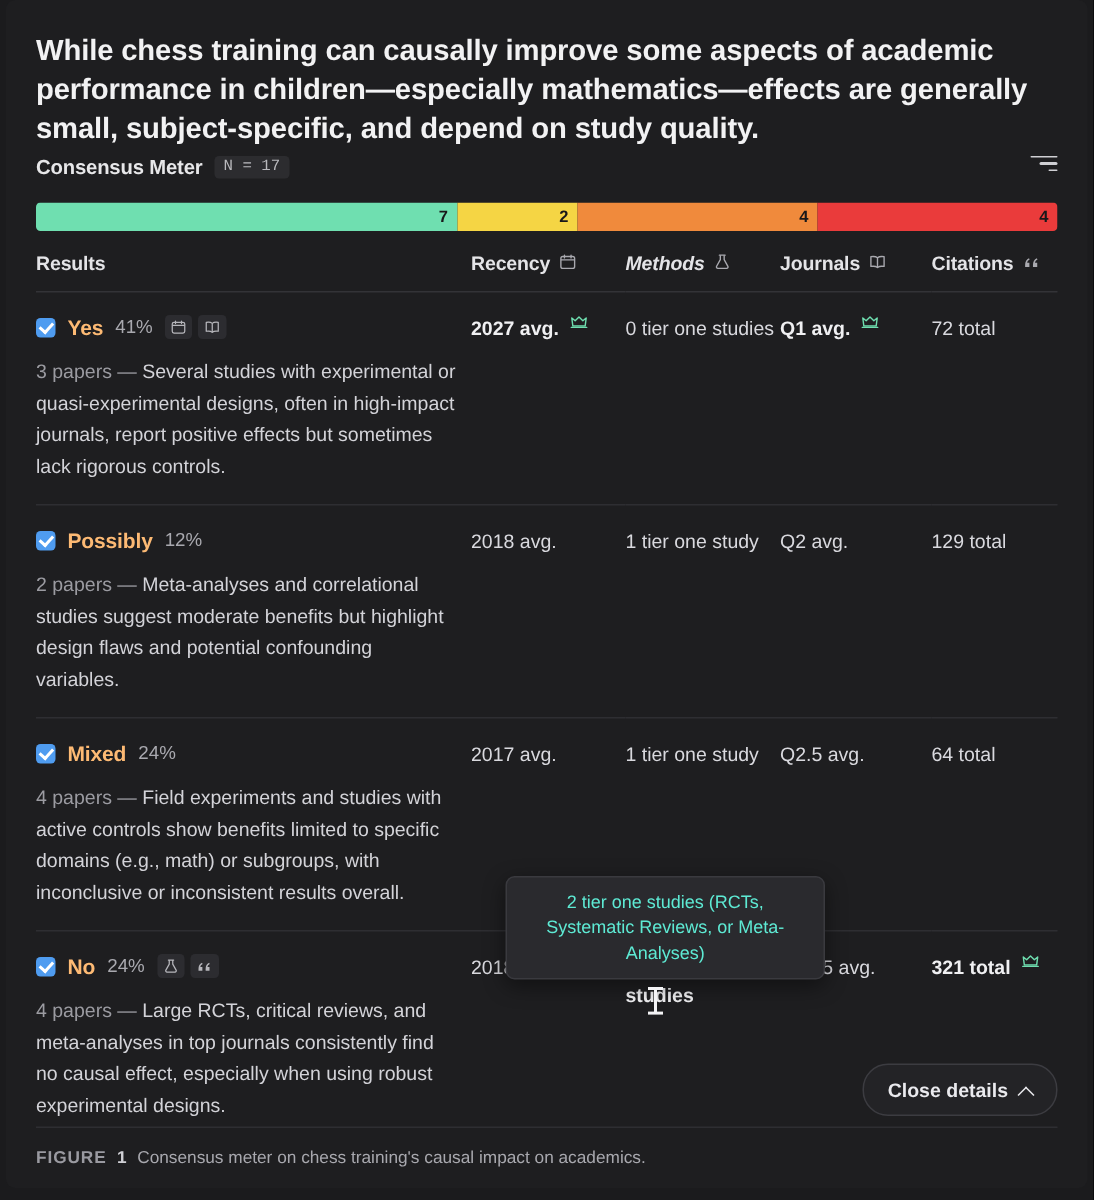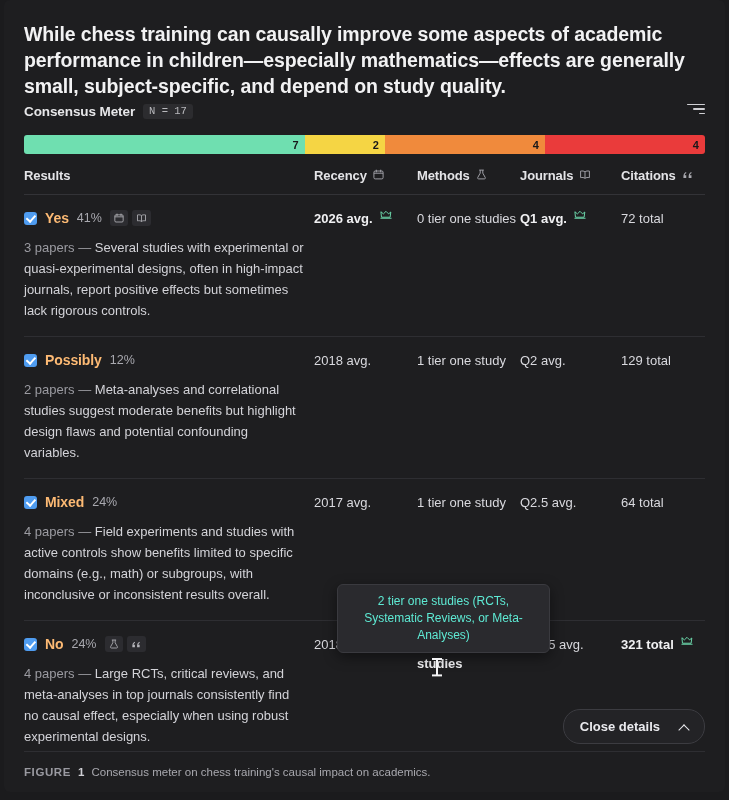--- a/index.html
+++ b/index.html
@@ -97,21 +97,21 @@
     font-weight: bold;
     color: #e4e4e7;
     padding: 0 0 11px 0;
     border-bottom: 1px solid #333337;
     vertical-align: bottom;
     letter-spacing: -0.1px;
   }
   .th-inner { display: flex; align-items: center; gap: 6px; }
   .col-results { width: 290px; }
   .col-recency { width: 103px; }
-  .col-methods { width: 103px; }
+  .col-methods { width: 103px; font-style: italic; }
   .col-journals { width: 101px; }
   .col-citations { width: 84px; }
 
   table.results td {
     vertical-align: top;
     padding: 14px 0 0 0;
     border-bottom: 1px solid #2e2e32;
   }
   table.results tr:last-child td { border-bottom: none; }
 
@@ -199,21 +199,21 @@
   .close-btn {
     position: absolute;
     right: 20px; bottom: 48px;
     background: #232326;
     border: 1px solid #3c3c41;
     color: #eaeaee;
     font-size: 13px;
     font-weight: bold;
     border-radius: 17px;
     padding: 9px 14px 9px 16px;
-    display: flex; align-items: center; gap: 20px;
+    display: flex; align-items: center; gap: 8px;
     cursor: pointer;
   }
   .chev { width: 10px; height: 6px; position: relative; }
   .chev::before {
     content: ""; position: absolute; left: 0; top: 2px;
     width: 7px; height: 7px;
     border: solid #eaeaee; border-width: 1.8px 1.8px 0 0;
     transform: rotate(-45deg);
   }
   .figcaption {
@@ -337,21 +337,21 @@
                       <path d="M6.5 3.1C5.3 2.1 3.6 2 1.7 2.3v7.1c1.9-.3 3.6-.2 4.8.8 1.2-1 2.9-1.1 4.8-.8V2.3c-1.9-.3-3.6-.2-4.8.8z" fill="none" stroke="#b6b6bb" stroke-width="1" stroke-linejoin="round"></path>
                       <path d="M6.5 3.1v7.1" stroke="#b6b6bb" stroke-width="1"></path>
                     </svg>
                   </span>
                 </span>
               </div>
               <div class="desc"><span class="count">3 papers —</span> Several studies with experimental or quasi-experimental designs, often in high-impact journals, report positive effects but sometimes lack rigorous controls.</div>
             </td>
             <td>
               <div class="cellval bold">
-                <span>2026 avg.</span>
+                <span>2027 avg.</span>
                 <svg class="crown" width="12" height="10" viewBox="0 0 14 11">
                   <path d="M1 9.3h12M1.4 2l2.6 2.2L7 1.2l3 3L12.6 2l-.8 6.1H2.2z" fill="none" stroke="#6fdfb0" stroke-width="1.1" stroke-linejoin="round" stroke-linecap="round"></path>
                 </svg>
               </div>
             </td>
             <td>
               <div class="cellval">
                 <span>0 tier one studies</span>
               </div>
             </td>

